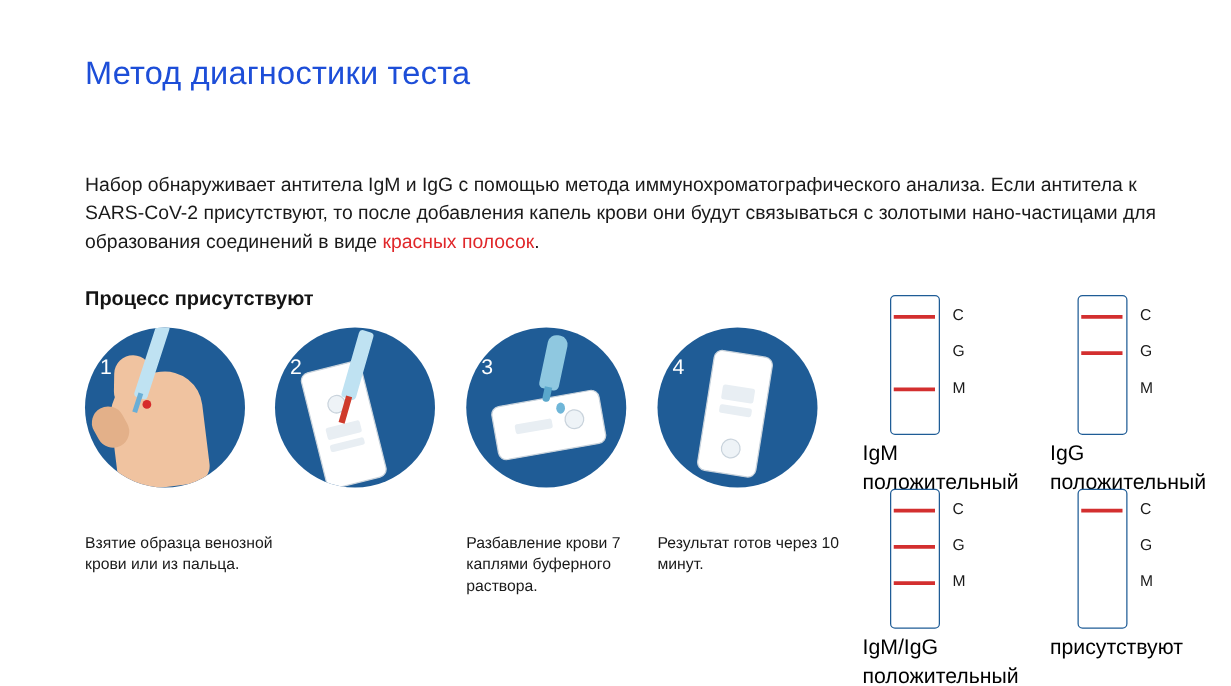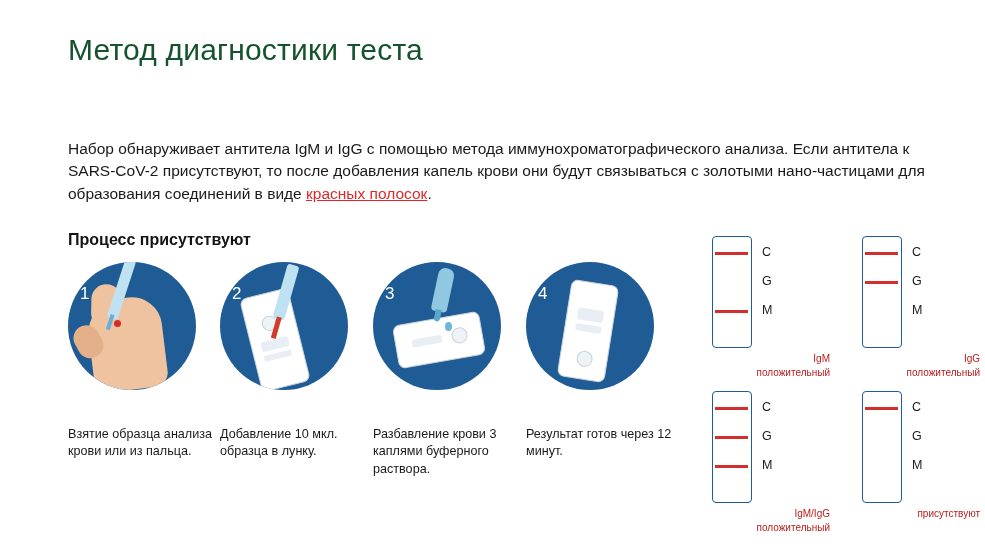--- a/index.html
+++ b/index.html
@@ -16,38 +16,37 @@
     position: relative;
   }
   .slide {
     position: relative;
     width: 985px;
     height: 549px;
   }
   .title {
     position: absolute;
     left: 68px;
-    top: 33px;
-    font-size: 30px;
+    top: 43px;
+    font-size: 26px;
     font-weight: 400;
-    color: #14532d;
+    color: #1d4ed8;
     letter-spacing: 0.2px;
   }
   .intro {
     position: absolute;
     left: 68px;
     top: 138px;
     width: 860px;
     font-size: 15.5px;
     line-height: 1.45;
     color: #1a1a1a;
   }
   .intro .red {
     color: #e0272a;
-    text-decoration: underline;
   }
   .section-heading {
     position: absolute;
     left: 68px;
     top: 231px;
     font-size: 16px;
     font-weight: bold;
     color: #141414;
   }
 
@@ -323,24 +322,24 @@
   }
   .letters .lc { top: 9px; }
   .letters .lg { top: 38px; }
   .letters .lm { top: 67px; }
 
   .result-caption {
     position: absolute;
     top: 116px;
     left: 0;
     width: 140px;
-    text-align: right;
-    font-size: 10px;
+    text-align: left;
+    font-size: 17px;
     line-height: 1.35;
-    color: #b91c1c;
+    color: #000000;
   }
 </style>
 </head>
 <body>
 
 <div class="slide">
 
   <div class="title">Метод диагностики теста</div>
 
   <div class="intro">
@@ -351,59 +350,58 @@
 
   <div class="steps">
 
     <div class="step s1">
       <div class="circle">
         <span class="num">1</span>
         <div class="hand"></div>
         <div class="lancet"></div>
         <div class="dot-red"></div>
       </div>
-      <div class="step-caption">Взятие образца анализа крови или из пальца.</div>
+      <div class="step-caption">Взятие образца венозной крови или из пальца.</div>
     </div>
 
     <div class="step s2">
       <div class="circle">
         <span class="num">2</span>
         <div class="cassette c2-body">
           <div class="well c2-well"></div>
           <div class="win c2-win"></div>
           <div class="win c2-win2"></div>
         </div>
         <div class="pipette2"></div>
       </div>
-      <div class="step-caption">Добавление 10 мкл. образца в лунку.</div>
     </div>
 
     <div class="step s3">
       <div class="circle">
         <span class="num">3</span>
         <div class="cassette c3-body">
           <div class="win c3-win"></div>
           <div class="well c3-well"></div>
         </div>
         <div class="dropper"></div>
         <div class="drop"></div>
       </div>
-      <div class="step-caption">Разбавление крови 3 каплями буферного раствора.</div>
+      <div class="step-caption">Разбавление крови 7 каплями буферного раствора.</div>
     </div>
 
     <div class="step s4">
       <div class="circle">
         <span class="num">4</span>
         <div class="cassette c4-body">
           <div class="win c4-win"></div>
           <div class="win c4-win2"></div>
           <div class="well c4-well"></div>
         </div>
       </div>
-      <div class="step-caption">Результат готов через 12 минут.</div>
+      <div class="step-caption">Результат готов через 10 минут.</div>
     </div>
 
   </div>
 
   <div class="results">
 
     <div class="result r1">
       <div class="strip-wrap">
         <div class="strip">
           <div class="band c"></div>

